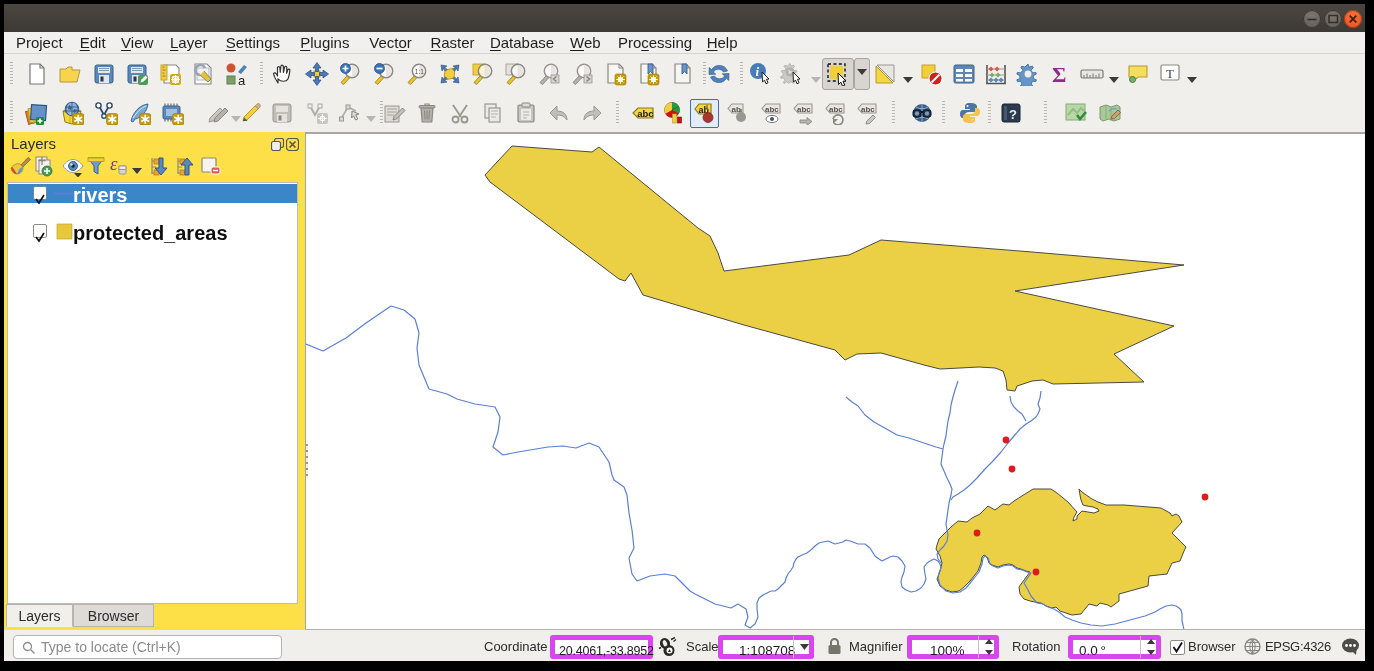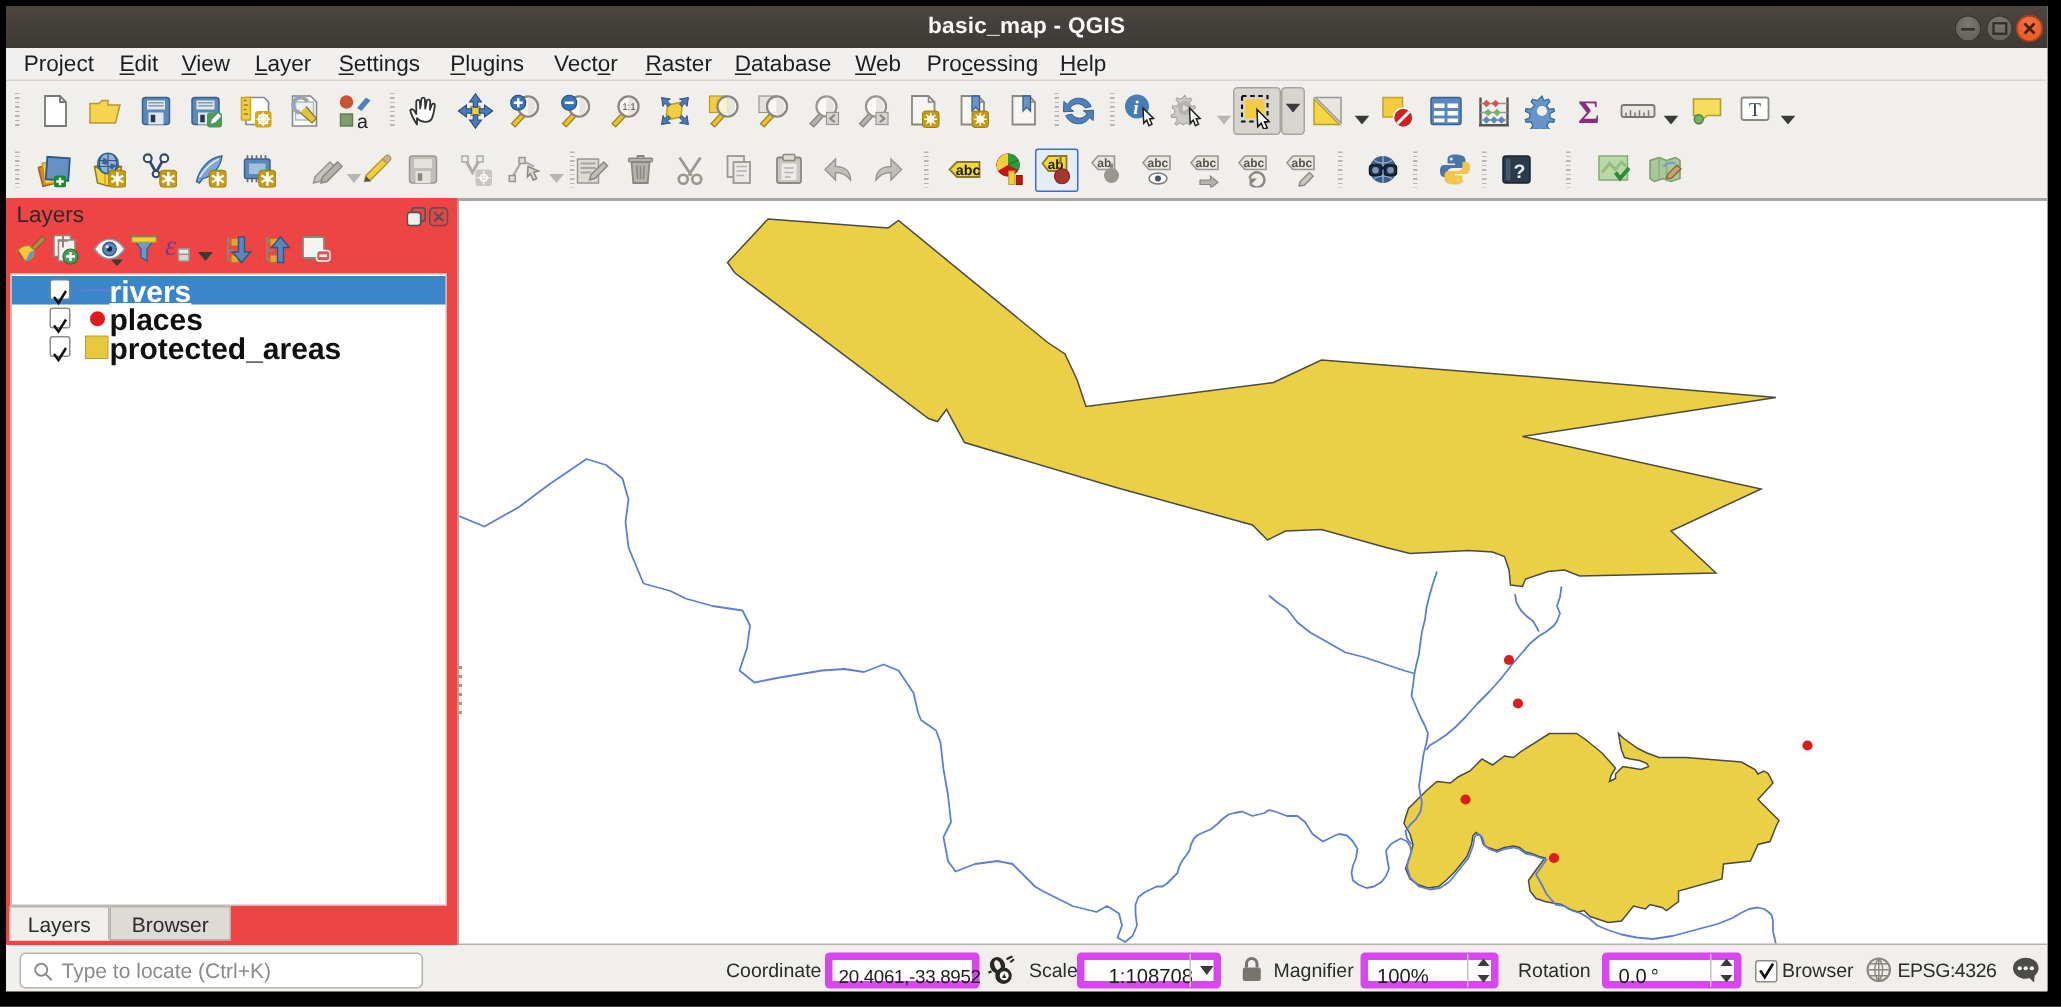--- a/index.html
+++ b/index.html
@@ -10,37 +10,36 @@
   background:linear-gradient(#4b4641,#3d3935); }
 #title { width:100%; text-align:center; top:5px; color:#fcfbf9;
   font-size:15px; font-weight:bold; letter-spacing:0.2px; }
 .wbtn { top:6px; width:18px; height:18px; border-radius:50%;
   background:radial-gradient(circle at 50% 30%,#7b766f,#5f5b55);
   box-shadow:inset 0 0 0 1px #38342e; }
 #menubar { left:0; top:28px; width:1361px; height:22px; background:#f2f0ee;
   border-bottom:1px solid #d7d4cf; font-size:15px; color:#1d1d1d; }
 .mi { top:2px;text-align:right; } .mi u { text-underline-offset:2px; }
 .handle { width:3px; background:repeating-linear-gradient(#b9b6b1 0 1px,#f1efec 1px 3px); }
-#panel { left:0; top:128px; width:301px; height:498px; background:#ef4444; }
+#panel { left:0; top:128px; width:301px; height:498px; background:#fde047; }
 #canvas { left:301px; top:128px; width:1060px; height:498px; background:#fff; overflow:hidden;
   border-left:1px solid #a9a6a2; border-top:2px solid #a9a6a2; border-bottom:1px solid #b4b1ad; }
 .layrow { left:2px; width:296px; height:19px; font-size:20px;
   font-weight:bold; color:#0f0f0f; }
 .cb { left:25px; top:2px; width:14px; height:14px; background:#fff;
   border:1px solid #908d88; border-radius:2px; }
 .tab { top:600px; height:23px; font-size:14px; color:#2b2b2b;
   text-align:center; line-height:22px; }
 #statusbar { left:0; top:626px; width:1361px; height:30px; background:#f1efec;
   font-size:13px; color:#2b2b2b; }
 .sbox { background:#fff; border:5px solid #d946ef; border-radius:3px;
   top:631px; height:24px; font-size:13.5px; color:#1c1c1c; line-height:22px; }
 </style></head><body>
 <div id="win">
 <div class="a" id="titlebar">
- <div class="a" id="title">basic_map - QGIS</div>
  <div class="a wbtn" style="left:1299px"><svg width="18" height="18">
           <path d="M4.5 9.5h9" stroke="#312e29" stroke-width="1.7"></path>
         </svg></div>
  <div class="a wbtn" style="left:1320px"><svg width="18" height="18">
           <rect x="5" y="5.5" width="8.5" height="7" fill="none" stroke="#312e29" stroke-width="1.5"></rect>
         </svg></div>
  <div class="a wbtn" style="left:1340px;background:radial-gradient(circle at 50% 30%,#f37140,#e8511f);box-shadow:inset 0 0 0 1px #a33a11">
    <svg width="18" height="18">
           <path d="M5.7 5.7l6.6 6.6M12.3 5.7l-6.6 6.6" stroke="#471f06" stroke-width="1.8"></path>
         </svg></div>
@@ -577,29 +576,20 @@
       <div class="a" style="left:3px;top:50px;width:291px;height:422px;background:#fff;border:1px solid #c0bdb8"></div>
       <div class="a layrow" style="top:52px;left:4px;width:289px;background:#3a86c8;color:#fff">
 <div class="a cb" style="background:#fff;border-color:#6a88a0"><svg width="12" height="12">
             <path d="M2 6l3 4 5-8" fill="none" stroke="#111" stroke-width="1.7"></path>
           </svg></div>
 <svg class="a" style="left:44px;top:0" width="24" height="19">
           <path d="M2 9.5h20" stroke="#5a7fd4" stroke-width="2"></path>
         </svg>
 <span class="a" style="left:65px;top:0;text-decoration:underline">rivers</span>
       </div>
-      <div class="a layrow" style="top:71px;left:4px;width:289px">
-<div class="a cb"><svg width="12" height="12">
-            <path d="M2 6l3 4 5-8" fill="none" stroke="#111" stroke-width="1.7"></path>
-          </svg></div>
-<svg class="a" style="left:44px;top:0" width="24" height="19">
-          <circle cx="13" cy="9.5" r="5" fill="#e01b1b"></circle>
-        </svg>
-<span class="a" style="left:65px;top:0">places</span>
-      </div>
       <div class="a layrow" style="top:90px;left:4px;width:323px">
 <div class="a cb"><svg width="12" height="12">
             <path d="M2 6l3 4 5-8" fill="none" stroke="#111" stroke-width="1.7"></path>
           </svg></div>
 <svg class="a" style="left:44px;top:0" width="24" height="19">
           <rect x="5" y="2" width="15" height="15" fill="#e8c93e" stroke="#b09a2a" stroke-width="0.6"></rect>
         </svg>
 <span class="a" style="left:65px;top:0">protected_areas</span>
       </div>
       <div class="a tab" style="top:472px;left:2px;width:67px;background:#f1efec;border:1px solid #b7b3ae;border-bottom:1px solid #f1efec;z-index:2">Layers</div>
@@ -624,21 +614,21 @@
       <div class="a sbox" style="left:714px;top:5px;width:96px;padding-left:16px">1:108708</div>
       <div class="a" style="left:789px;top:6px;width:1px;height:22px;background:#c5c1bc"></div>
       <svg class="a" style="left:796px;top:14px" width="9" height="6">
         <path d="M0 0h9L4.5 6Z" fill="#3a3a3a"></path>
       </svg>
       <svg class="a" style="left:822px;top:7px" width="17" height="18" viewBox="0 0 17 18">
         <rect x="2.5" y="8" width="12" height="9" rx="1.5" fill="#77736d"></rect>
         <path d="M5 8V5.5a3.5 3.5 0 0 1 7 0V8" fill="none" stroke="#77736d" stroke-width="2"></path>
       </svg>
       <div class="a" style="left:845px;top:9px">Magnifier</div>
-      <div class="a sbox" style="left:903px;top:5px;width:92px;padding-left:6px">100%</div>
+      <div class="a sbox" style="left:903px;top:5px;width:92px;padding-left:18px">100%</div>
       <div class="a" style="left:974px;top:6px;width:1px;height:22px;background:#c5c1bc"></div>
       <svg class="a" style="left:980px;top:9px" width="10" height="16">
         <path d="M5 0l4 5H1Z" fill="#3a3a3a"></path>
         <path d="M5 16l4-5H1Z" fill="#3a3a3a"></path>
       </svg>
       <div class="a" style="left:1008px;top:9px">Rotation</div>
       <div class="a sbox" style="left:1064px;top:5px;width:93px;padding-left:6px">0.0 °</div>
       <div class="a" style="left:1136px;top:6px;width:1px;height:22px;background:#c5c1bc"></div>
       <svg class="a" style="left:1142px;top:9px" width="10" height="16">
         <path d="M5 0l4 5H1Z" fill="#3a3a3a"></path>

